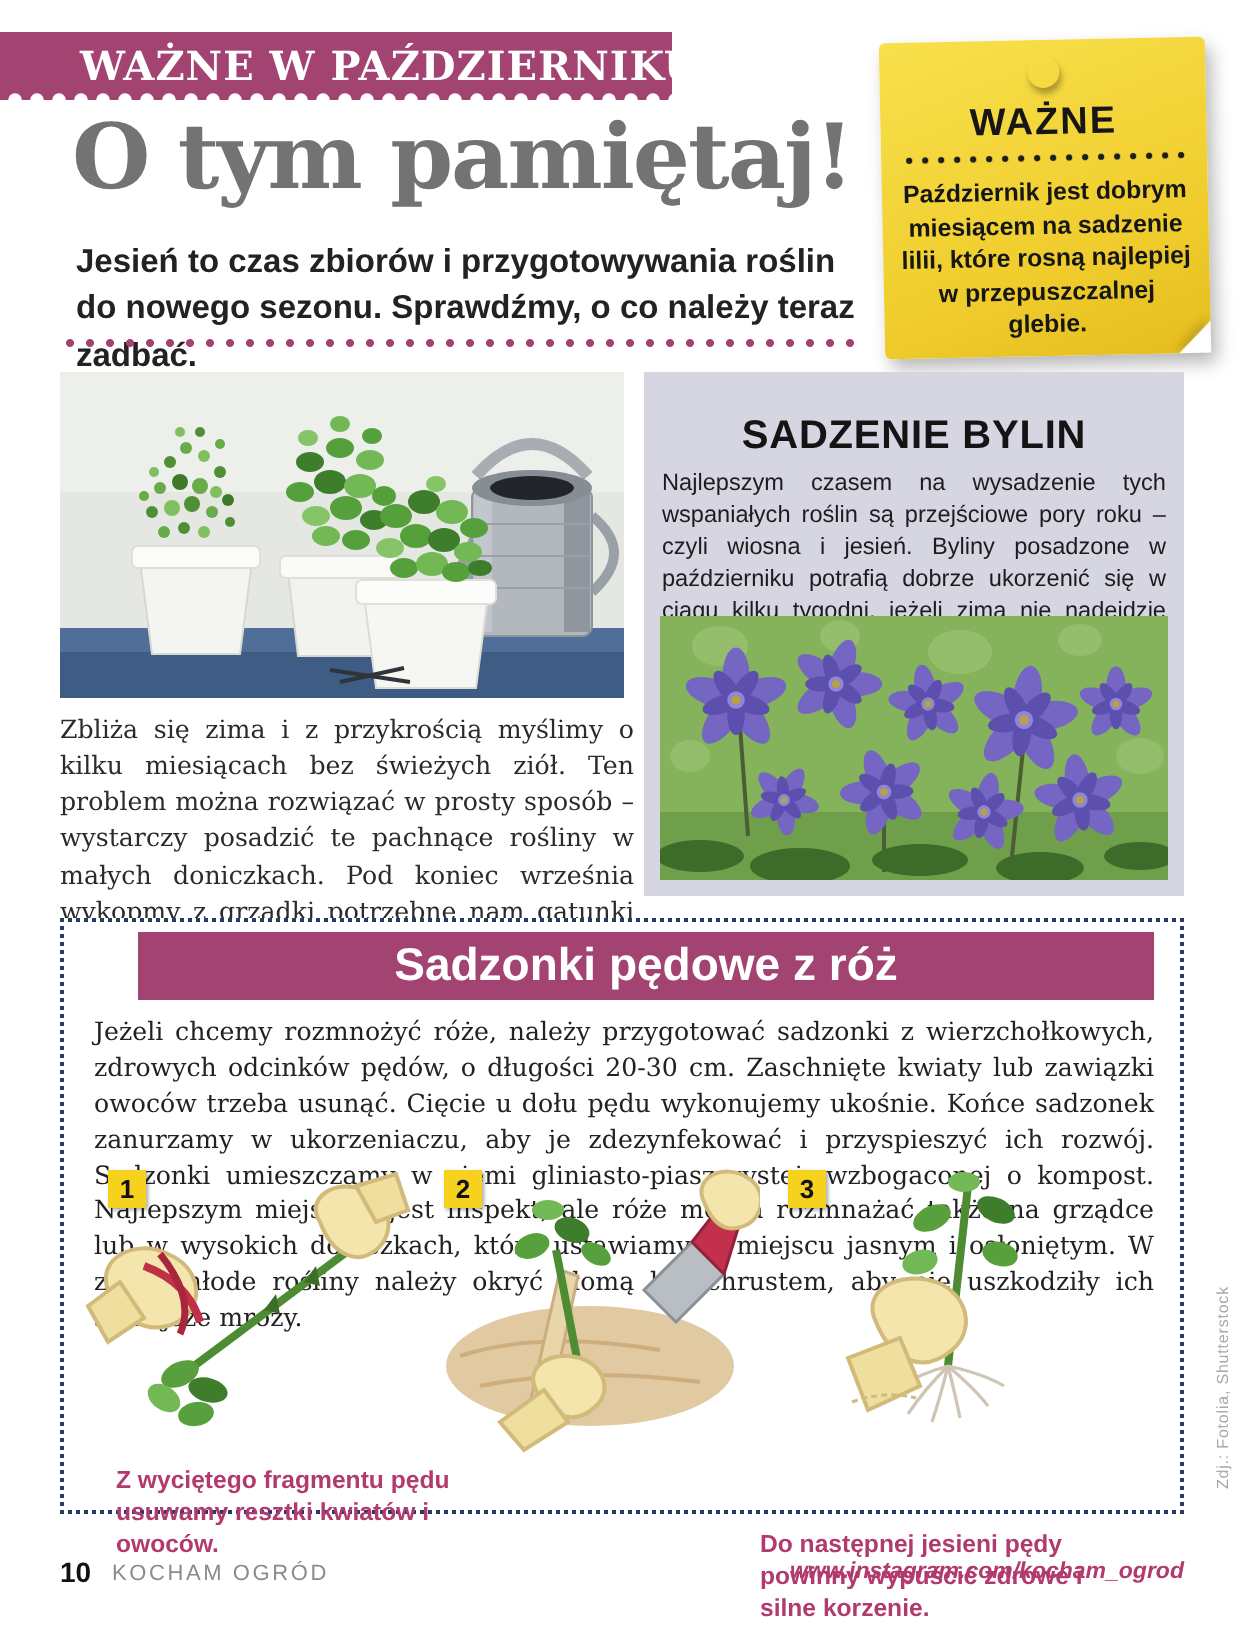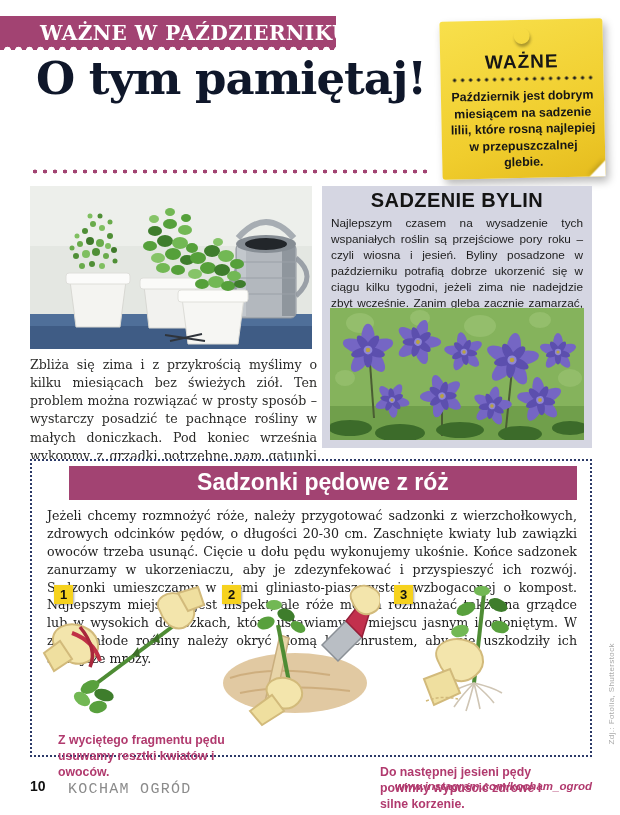--- a/index.html
+++ b/index.html
@@ -8,21 +8,21 @@
 
   
   .banner { position:absolute; left:0; top:16px; width:336px; height:34px; background:#a24372; }
   .banner-label { font-family:"DejaVu Serif", serif; font-weight:bold; color:#fff; font-size:20px;
     letter-spacing:.5px; line-height:34px; padding-left:40px; white-space:nowrap; }
   .banner-scallop { position:absolute; left:0; right:0; bottom:-5px; height:10px;
     background-image:radial-gradient(circle, #ffffff 3.1px, rgba(255,255,255,0) 3.6px);
     background-size:11px 10px; background-repeat:repeat-x; background-position:2px center; }
 
   .page-title { position:absolute; left:36px; top:52px; font-family:"DejaVu Serif", serif; font-weight:bold;
-    font-size:45px; color:#0f172a; letter-spacing:-1px; }
+    font-size:45px; color:#737373; letter-spacing:-1px; }
   .subtitle { position:absolute; left:38px; top:120px; width:392px; font-size:16.5px; font-weight:bold;
     color:#222; line-height:1.42; }
 
   .dots-magenta { position:absolute; left:30px; top:169px; width:398px; height:5px;
     background-image:radial-gradient(circle, #a24372 1.8px, rgba(0,0,0,0) 2.2px);
     background-size:10px 5px; background-repeat:repeat-x; }
 
   
   .sticky { position:absolute; left:441px; top:20px; width:163px; height:158px;
     background:linear-gradient(160deg, #f8e04c 0%, #f0cd2d 65%, #e5bc1e 100%);
@@ -43,56 +43,57 @@
 
   
   .herb-photo { position:absolute; left:30px; top:186px; width:282px; height:163px; overflow:hidden; }
   .herb-label { position:absolute; left:0; bottom:7px; background:rgba(33,44,56,.58); color:#fff;
     font-weight:bold; font-size:16.5px; letter-spacing:.3px; padding:5px 12px 5px 10px; text-shadow:0 1px 2px rgba(0,0,0,.5); }
   .herb-body { position:absolute; left:30px; top:356px; width:287px; font-family:"DejaVu Serif", serif;
     font-size:12.6px; line-height:1.44; color:#2b2b29; text-align:justify; }
 
   
   .gray-box { position:absolute; left:322px; top:186px; width:270px; height:262px; background:#d5d6e2; }
-  .gray-head { margin-top:3px; text-align:center; font-size:20px; font-weight:bold; letter-spacing:.4px; color:#141414; }
+  .gray-head { margin-top:21px; text-align:center; font-size:20px; font-weight:bold; letter-spacing:.4px; color:#141414; }
   .gray-body { margin:3px 9px 0 9px; font-size:11.8px; line-height:1.36; color:#1c1c1c; text-align:justify; }
   .flower-photo { position:absolute; left:8px; right:8px; bottom:8px; height:132px; overflow:hidden; }
 
   
   .rose-box { position:absolute; left:30px; top:459px; width:562px; height:298px;
     border:2px dotted #2c3a68; background:#fff; }
   .rose-bar { position:absolute; left:13px; right:13px; top:5px; height:34px; background:#a24372;
     color:#fff; text-align:center; font-size:23px; font-weight:bold; line-height:33px;margin-left:24px; }
   .rose-body { position:absolute; left:15px; right:13px; top:46px; font-family:"DejaVu Serif", serif;
     font-size:12.6px; line-height:1.42; color:#222; text-align:justify; }
   .step-ill { position:absolute; top:122px; width:170px; height:146px; }
   .badge { position:absolute; top:124px; width:19px; height:19px; background:#f6d21e; color:#111;
     font-weight:bold; font-size:13px; text-align:center; line-height:19px; box-shadow:1px 1px 2px rgba(0,0,0,.35); }
   .caption { position:absolute; top:272px; width:172px; font-size:12.3px; font-weight:bold;
     color:#b13a6e; line-height:1.3; }
 
   
   .footer-num { position:absolute; left:30px; top:778px; font-size:14px; font-weight:bold; color:#111; }
-  .footer-mag { position:absolute; left:68px; top:781px; font-size:15px; color:#8b8b8b; letter-spacing:1.3px;font-family:Liberation Mono, monospace; }
+  .footer-mag { position:absolute; left:56px; top:781px; font-size:11px; color:#8b8b8b; letter-spacing:1.3px; }
   .footer-site { position:absolute; right:28px; top:780px; font-size:11.5px; font-weight:bold; color:#b13a6e; cursor:pointer;font-style:italic; }
 
   .credits { position:absolute; right:4px; bottom:70px; writing-mode:vertical-rl; transform:rotate(180deg);
     font-size:8px; color:#a9a9a9; letter-spacing:.4px; }
 </style>
 </head>
 <body>
 
 <div class="page">
 
   <div class="banner">
     <div class="banner-label">WAŻNE W PAŹDZIERNIKU</div>
     <div class="banner-scallop"></div>
   </div>
 
   <div class="page-title">O tym pamiętaj!</div>
+  <div class="subtitle">Jesień to czas zbiorów i przygotowywania roślin do nowego sezonu. Sprawdźmy, o co należy teraz zadbać.</div>
   <div class="dots-magenta"></div>
 
   <div class="sticky">
     <div class="pin"></div>
     <div class="sticky-head">WAŻNE</div>
     <div class="sticky-dots"></div>
     <div class="sticky-body">Październik jest dobrym miesiącem na sadzenie lilii, które rosną najlepiej w przepuszczalnej glebie.</div>
   </div>
 
   <div class="herb-photo">

